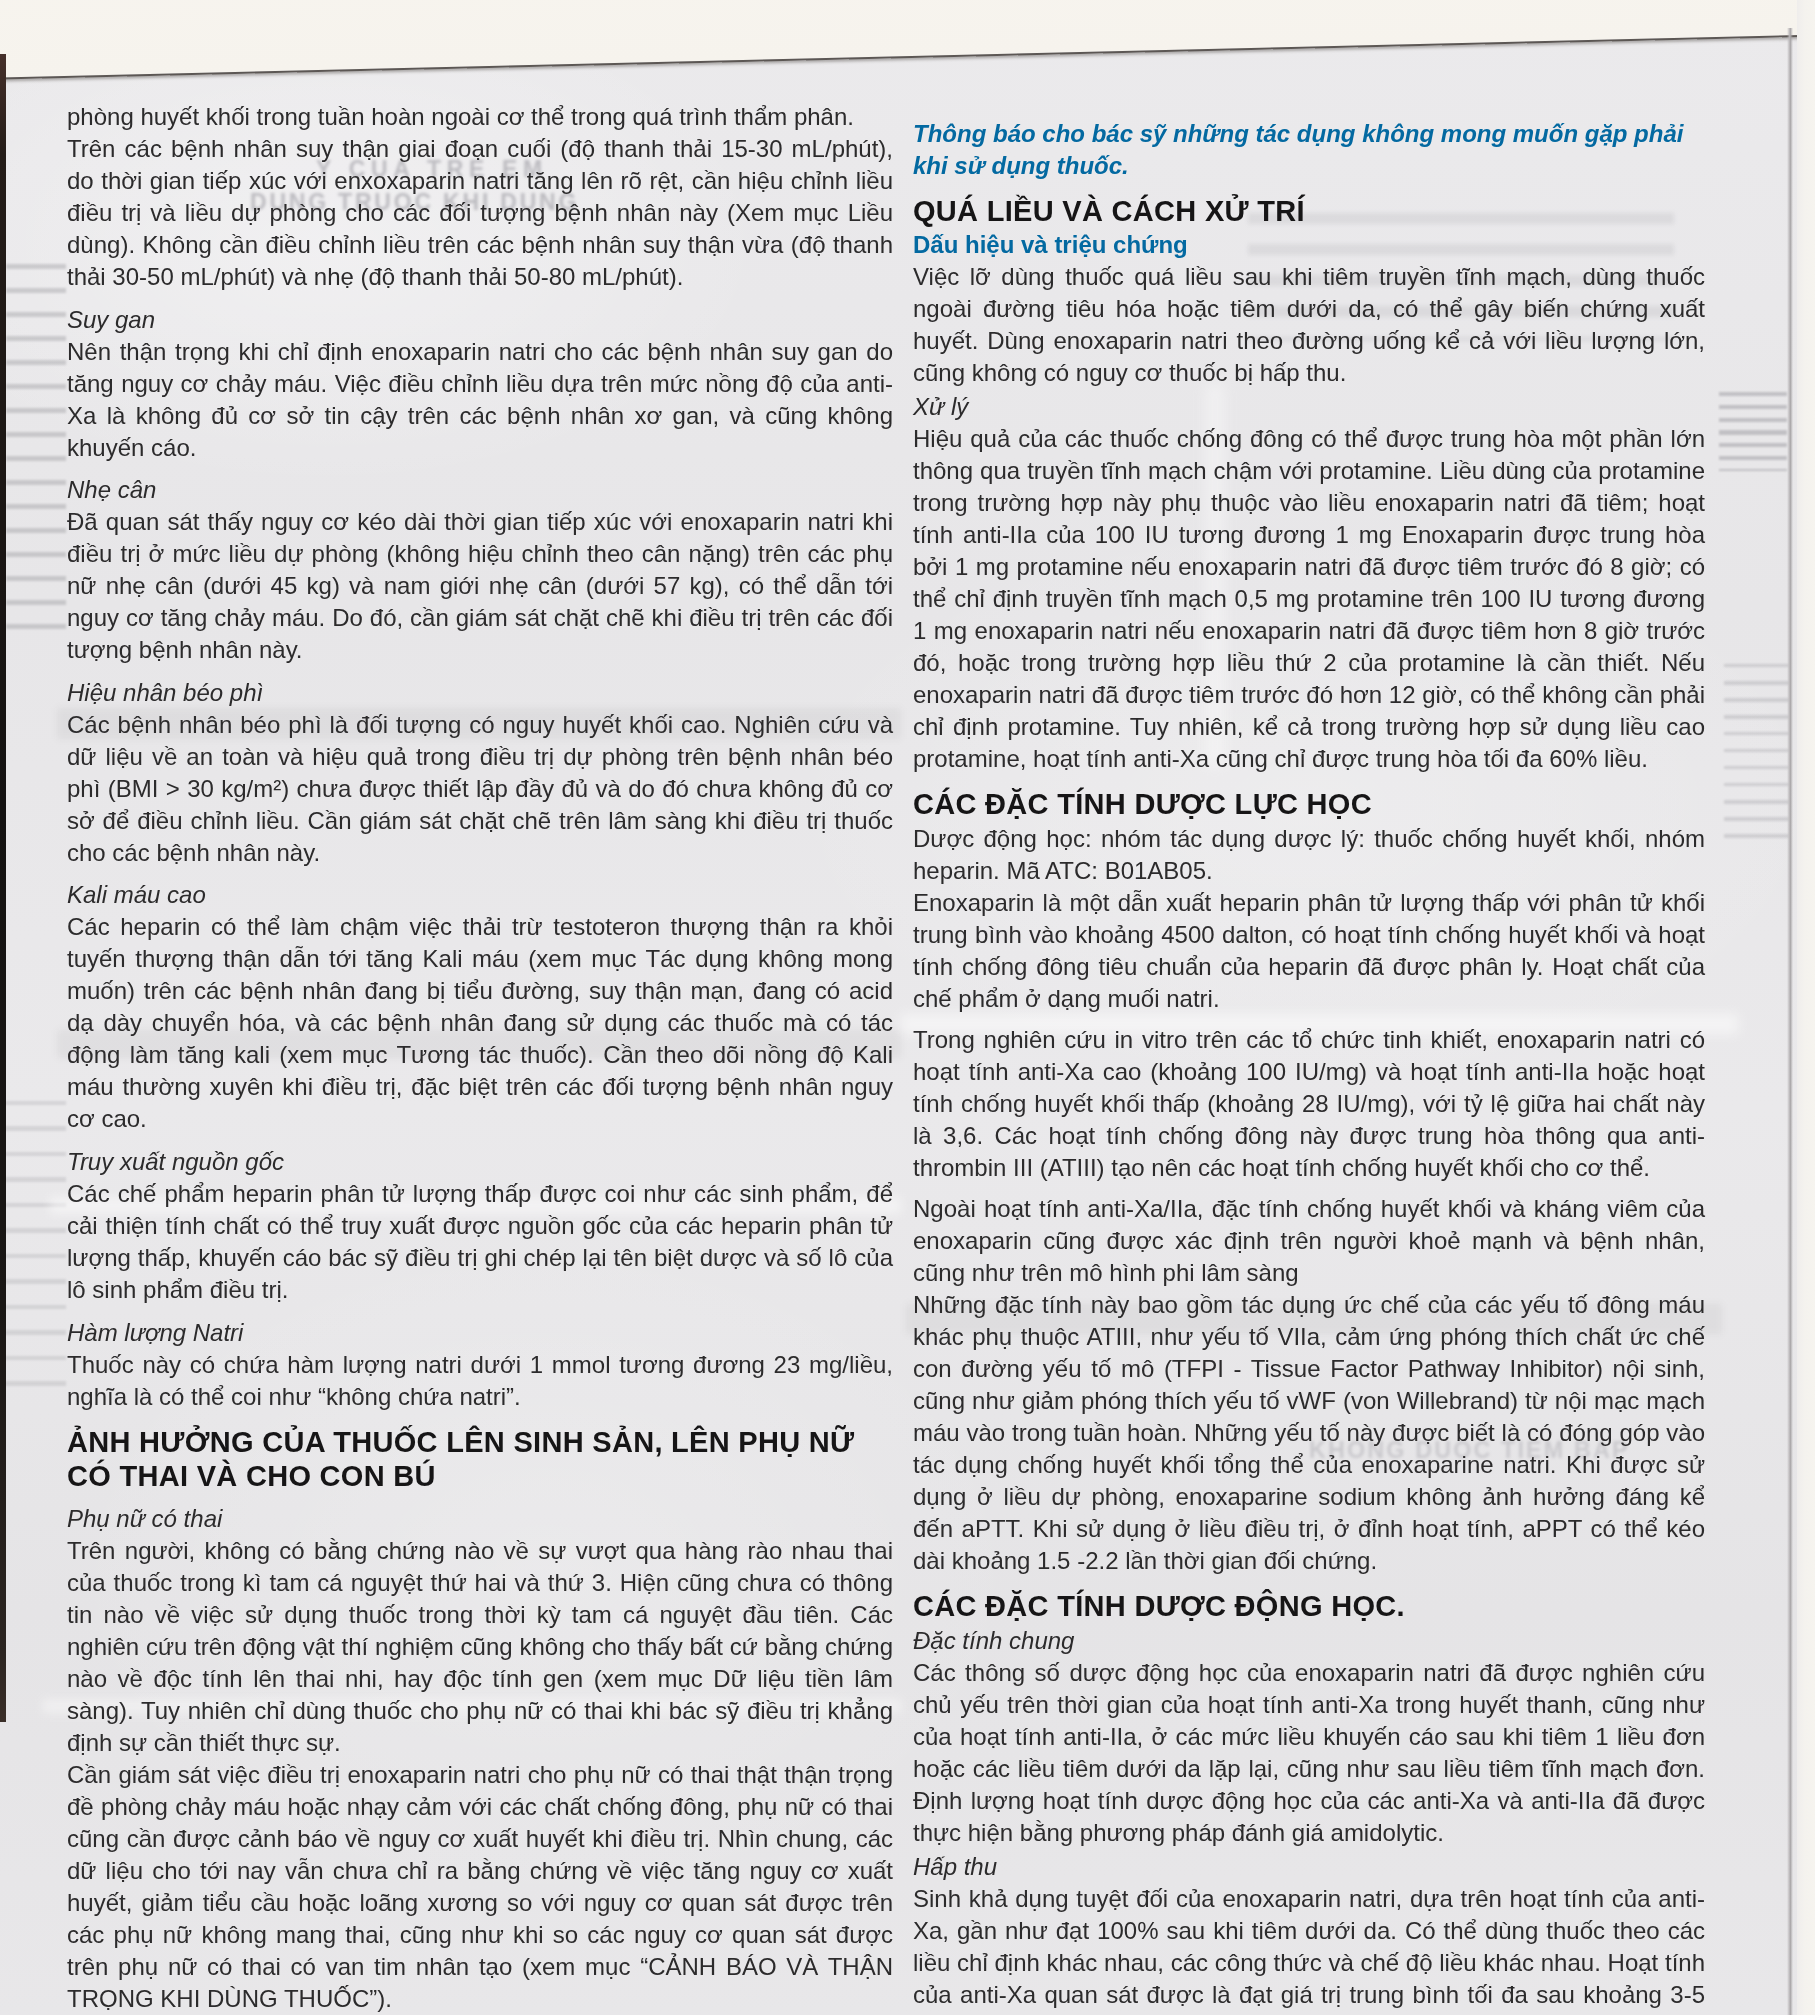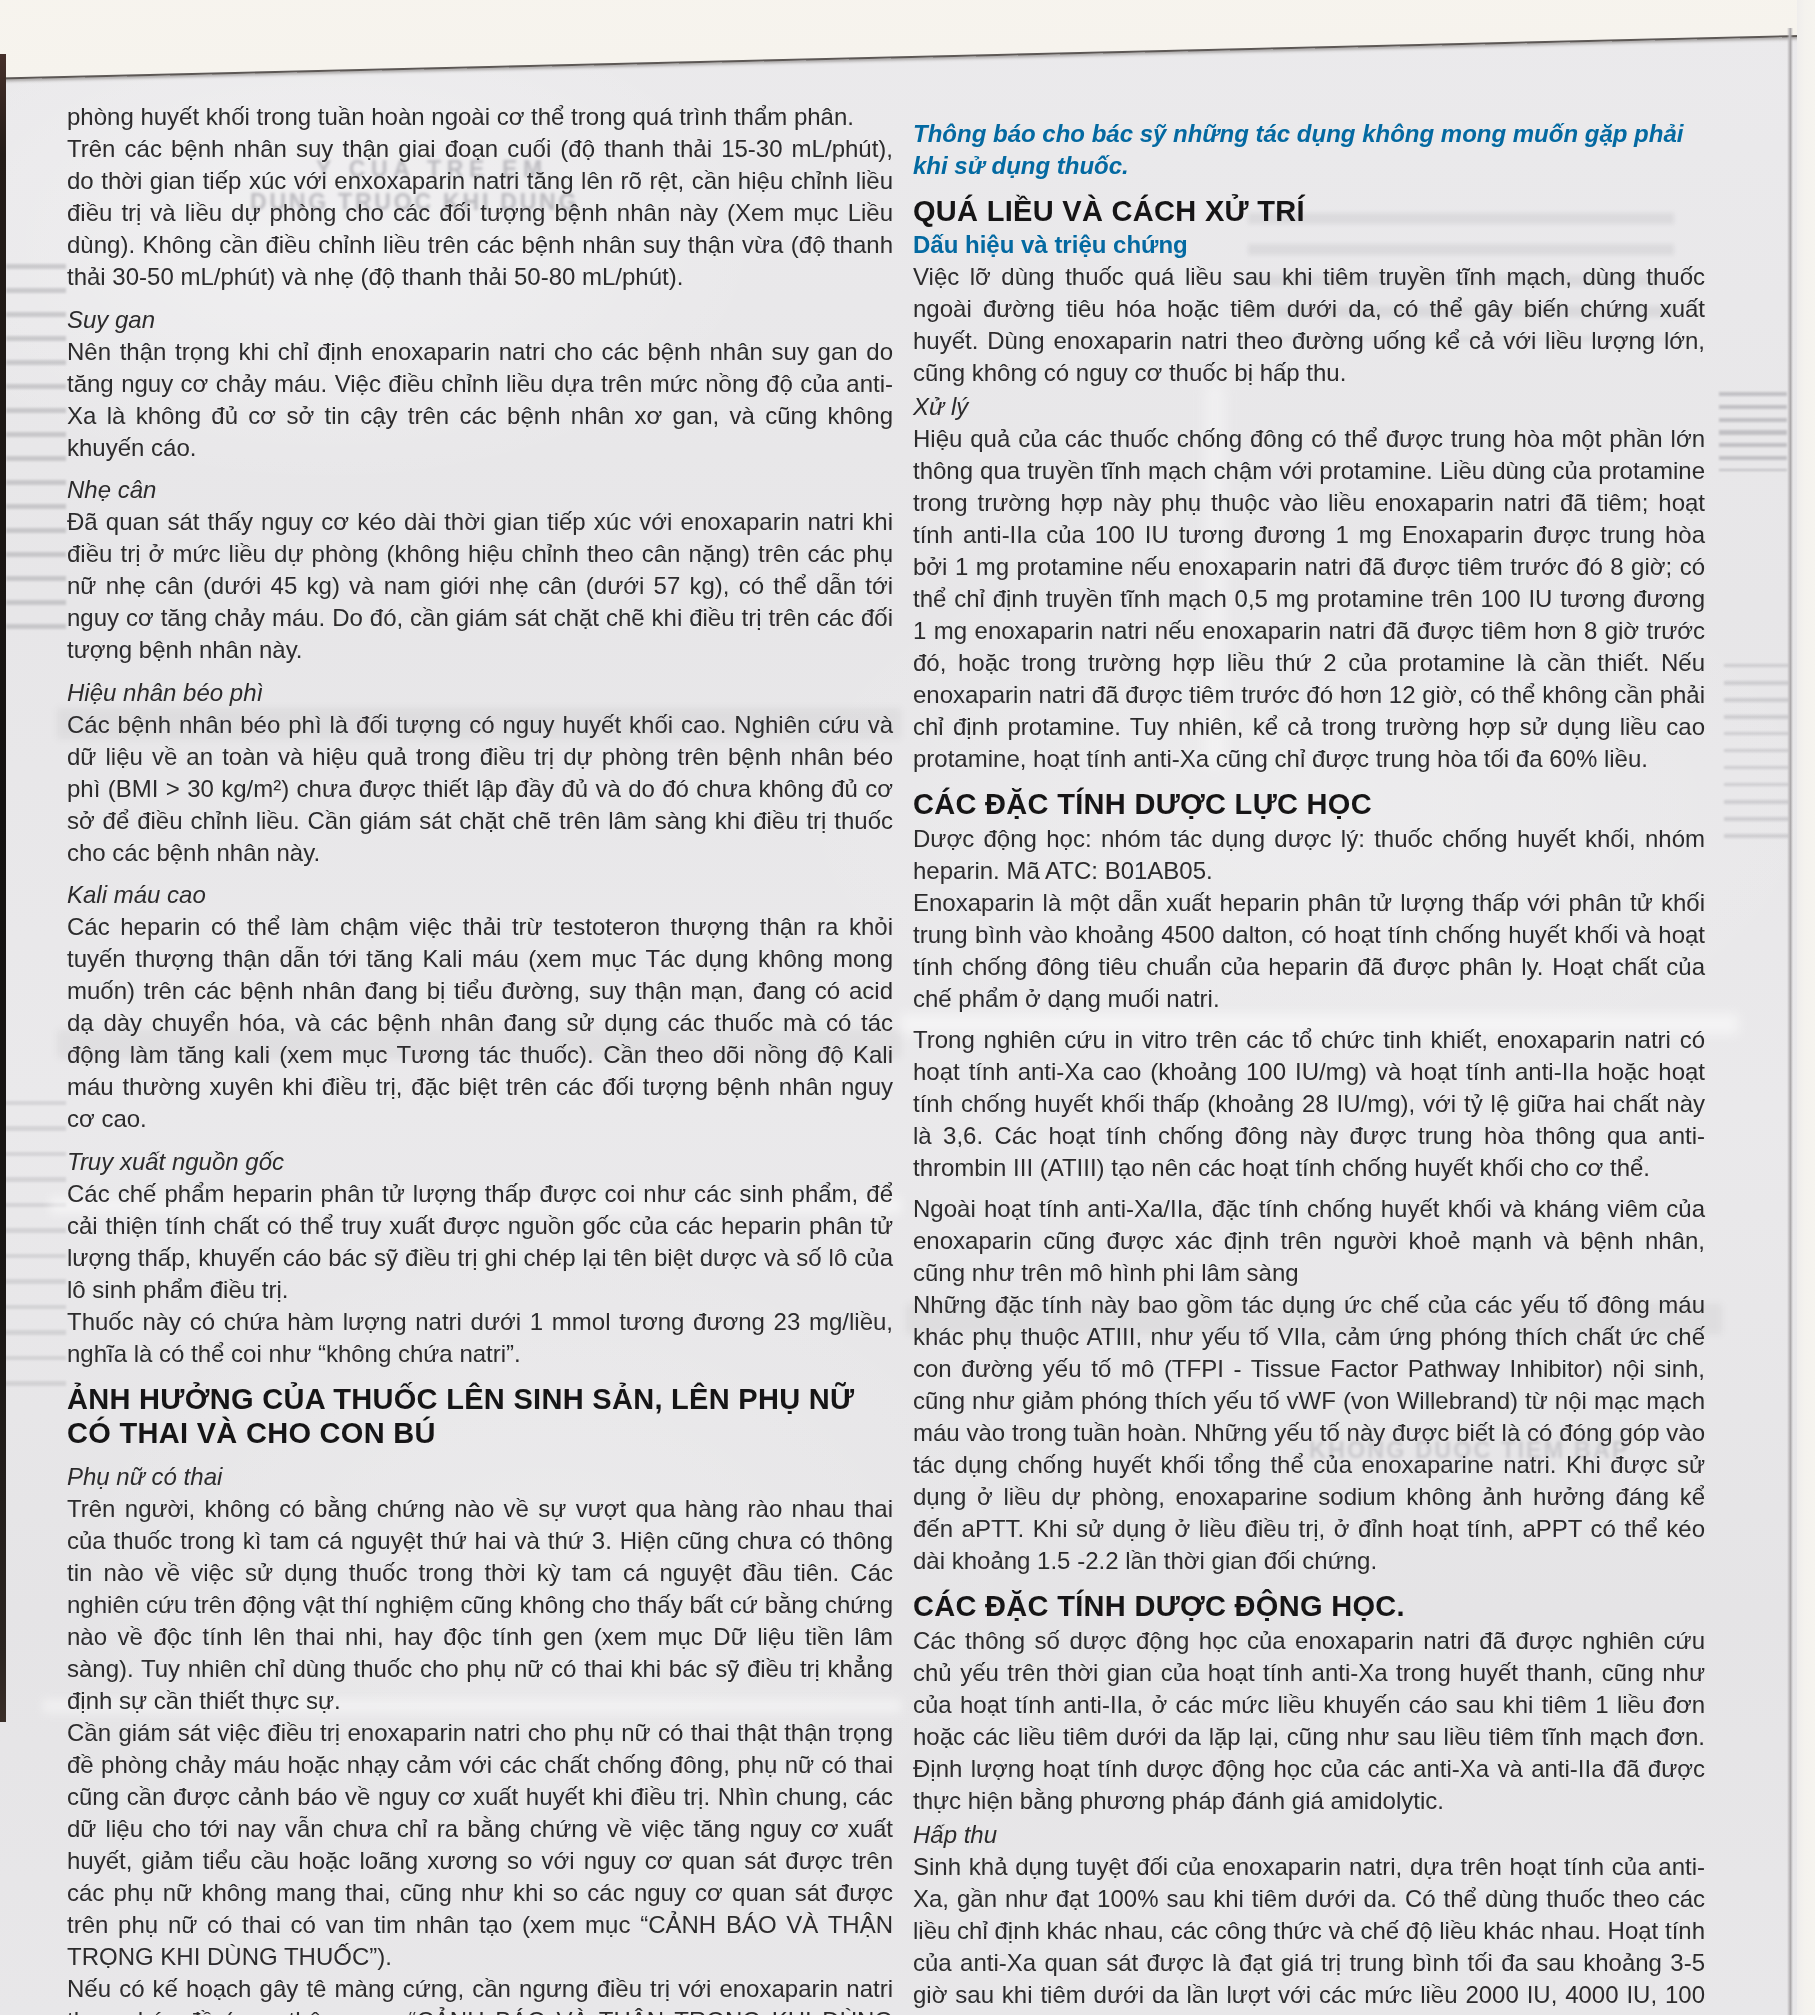--- a/index.html
+++ b/index.html
@@ -140,20 +140,21 @@
       <div class="blk h-italic">Suy gan</div>
       <div class="blk body">Nên thận trọng khi chỉ định enoxaparin natri cho các bệnh nhân suy gan do tăng nguy cơ chảy máu. Việc điều chỉnh liều dựa trên mức nồng độ của anti-Xa là không đủ cơ sở tin cậy trên các bệnh nhân xơ gan, và cũng không khuyến cáo.</div>
       <div class="blk h-italic">Nhẹ cân</div>
       <div class="blk body">Đã quan sát thấy nguy cơ kéo dài thời gian tiếp xúc với enoxaparin natri khi điều trị ở mức liều dự phòng (không hiệu chỉnh theo cân nặng) trên các phụ nữ nhẹ cân (dưới 45 kg) và nam giới nhẹ cân (dưới 57 kg), có thể dẫn tới nguy cơ tăng chảy máu. Do đó, cần giám sát chặt chẽ khi điều trị trên các đối tượng bệnh nhân này.</div>
       <div class="blk h-italic">Hiệu nhân béo phì</div>
       <div class="blk body">Các bệnh nhân béo phì là đối tượng có nguy huyết khối cao. Nghiên cứu và dữ liệu về an toàn và hiệu quả trong điều trị dự phòng trên bệnh nhân béo phì (BMI &gt; 30 kg/m²) chưa được thiết lập đầy đủ và do đó chưa không đủ cơ sở để điều chỉnh liều. Cần giám sát chặt chẽ trên lâm sàng khi điều trị thuốc cho các bệnh nhân này.</div>
       <div class="blk h-italic">Kali máu cao</div>
       <div class="blk body">Các heparin có thể làm chậm việc thải trừ testoteron thượng thận ra khỏi tuyến thượng thận dẫn tới tăng Kali máu (xem mục Tác dụng không mong muốn) trên các bệnh nhân đang bị tiểu đường, suy thận mạn, đang có acid dạ dày chuyển hóa, và các bệnh nhân đang sử dụng các thuốc mà có tác động làm tăng kali (xem mục Tương tác thuốc). Cần theo dõi nồng độ Kali máu thường xuyên khi điều trị, đặc biệt trên các đối tượng bệnh nhân nguy cơ cao.</div>
       <div class="blk h-italic">Truy xuất nguồn gốc</div>
       <div class="blk body">Các chế phẩm heparin phân tử lượng thấp được coi như các sinh phẩm, để cải thiện tính chất có thể truy xuất được nguồn gốc của các heparin phân tử lượng thấp, khuyến cáo bác sỹ điều trị ghi chép lại tên biệt dược và số lô của lô sinh phẩm điều trị.</div>
+      <div class="blk h-italic">Hàm lượng Natri</div>
       <div class="blk body">Thuốc này có chứa hàm lượng natri dưới 1 mmol tương đương 23 mg/liều, nghĩa là có thể coi như “không chứa natri”.</div>
       <div class="blk h-section">ẢNH HƯỞNG CỦA THUỐC LÊN SINH SẢN, LÊN PHỤ NỮ CÓ THAI VÀ CHO CON BÚ</div>
       <div class="blk h-italic">Phụ nữ có thai</div>
       <div class="blk body">Trên người, không có bằng chứng nào về sự vượt qua hàng rào nhau thai của thuốc trong kì tam cá nguyệt thứ hai và thứ 3. Hiện cũng chưa có thông tin nào về việc sử dụng thuốc trong thời kỳ tam cá nguyệt đầu tiên. Các nghiên cứu trên động vật thí nghiệm cũng không cho thấy bất cứ bằng chứng nào về độc tính lên thai nhi, hay độc tính gen (xem mục Dữ liệu tiền lâm sàng). Tuy nhiên chỉ dùng thuốc cho phụ nữ có thai khi bác sỹ điều trị khẳng định sự cần thiết thực sự.</div>
       <div class="blk body">Cần giám sát việc điều trị enoxaparin natri cho phụ nữ có thai thật thận trọng đề phòng chảy máu hoặc nhạy cảm với các chất chống đông, phụ nữ có thai cũng cần được cảnh báo về nguy cơ xuất huyết khi điều trị. Nhìn chung, các dữ liệu cho tới nay vẫn chưa chỉ ra bằng chứng về việc tăng nguy cơ xuất huyết, giảm tiểu cầu hoặc loãng xương so với nguy cơ quan sát được trên các phụ nữ không mang thai, cũng như khi so các nguy cơ quan sát được trên phụ nữ có thai có van tim nhân tạo (xem mục “CẢNH BÁO VÀ THẬN TRỌNG KHI DÙNG THUỐC”).</div>
       <div class="blk body">Nếu có kế hoạch gây tê màng cứng, cần ngưng điều trị với enoxaparin natri theo phác đồ (xem thêm mục “CẢNH BÁO VÀ THẬN TRỌNG KHI DÙNG THUỐC”).</div>
     </div>
   <div class="col col-right">
       <div class="blk lead">Thông báo cho bác sỹ những tác dụng không mong muốn gặp phải khi sử dụng thuốc.</div>
       <div class="blk h-section">QUÁ LIỀU VÀ CÁCH XỬ TRÍ</div>
@@ -161,20 +162,21 @@
       <div class="blk body">Việc lỡ dùng thuốc quá liều sau khi tiêm truyền tĩnh mạch, dùng thuốc ngoài đường tiêu hóa hoặc tiêm dưới da, có thể gây biến chứng xuất huyết. Dùng enoxaparin natri theo đường uống kể cả với liều lượng lớn, cũng không có nguy cơ thuốc bị hấp thu.</div>
       <div class="blk h-italic-tight">Xử lý</div>
       <div class="blk body">Hiệu quả của các thuốc chống đông có thể được trung hòa một phần lớn thông qua truyền tĩnh mạch chậm với protamine. Liều dùng của protamine trong trường hợp này phụ thuộc vào liều enoxaparin natri đã tiêm; hoạt tính anti-IIa của 100 IU tương đương 1 mg Enoxaparin được trung hòa bởi 1 mg protamine nếu enoxaparin natri đã được tiêm trước đó 8 giờ; có thể chỉ định truyền tĩnh mạch 0,5 mg protamine trên 100 IU tương đương 1 mg enoxaparin natri nếu enoxaparin natri đã được tiêm hơn 8 giờ trước đó, hoặc trong trường hợp liều thứ 2 của protamine là cần thiết. Nếu enoxaparin natri đã được tiêm trước đó hơn 12 giờ, có thể không cần phải chỉ định protamine. Tuy nhiên, kể cả trong trường hợp sử dụng liều cao protamine, hoạt tính anti-Xa cũng chỉ được trung hòa tối đa 60% liều.</div>
       <div class="blk h-section">CÁC ĐẶC TÍNH DƯỢC LỰC HỌC</div>
       <div class="blk body">Dược động học: nhóm tác dụng dược lý: thuốc chống huyết khối, nhóm heparin. Mã ATC: B01AB05.</div>
       <div class="blk body">Enoxaparin là một dẫn xuất heparin phân tử lượng thấp với phân tử khối trung bình vào khoảng 4500 dalton, có hoạt tính chống huyết khối và hoạt tính chống đông tiêu chuẩn của heparin đã được phân ly. Hoạt chất của chế phẩm ở dạng muối natri.</div>
       <div class="blk body-gap">Trong nghiên cứu in vitro trên các tổ chức tinh khiết, enoxaparin natri có hoạt tính anti-Xa cao (khoảng 100 IU/mg) và hoạt tính anti-IIa hoặc hoạt tính chống huyết khối thấp (khoảng 28 IU/mg), với tỷ lệ giữa hai chất này là 3,6. Các hoạt tính chống đông này được trung hòa thông qua anti-thrombin III (ATIII) tạo nên các hoạt tính chống huyết khối cho cơ thể.</div>
       <div class="blk body-gap">Ngoài hoạt tính anti-Xa/IIa, đặc tính chống huyết khối và kháng viêm của enoxaparin cũng được xác định trên người khoẻ mạnh và bệnh nhân, cũng như trên mô hình phi lâm sàng</div>
       <div class="blk body">Những đặc tính này bao gồm tác dụng ức chế của các yếu tố đông máu khác phụ thuộc ATIII, như yếu tố VIIa, cảm ứng phóng thích chất ức chế con đường yếu tố mô (TFPI - Tissue Factor Pathway Inhibitor) nội sinh, cũng như giảm phóng thích yếu tố vWF (von Willebrand) từ nội mạc mạch máu vào trong tuần hoàn. Những yếu tố này được biết là có đóng góp vào tác dụng chống huyết khối tổng thể của enoxaparine natri. Khi được sử dụng ở liều dự phòng, enoxaparine sodium không ảnh hưởng đáng kể đến aPTT. Khi sử dụng ở liều điều trị, ở đỉnh hoạt tính, aPPT có thể kéo dài khoảng 1.5 -2.2 lần thời gian đối chứng.</div>
       <div class="blk h-section">CÁC ĐẶC TÍNH DƯỢC ĐỘNG HỌC.</div>
+      <div class="blk h-italic-tight">Đặc tính chung</div>
       <div class="blk body">Các thông số dược động học của enoxaparin natri đã được nghiên cứu chủ yếu trên thời gian của hoạt tính anti-Xa trong huyết thanh, cũng như của hoạt tính anti-IIa, ở các mức liều khuyến cáo sau khi tiêm 1 liều đơn hoặc các liều tiêm dưới da lặp lại, cũng như sau liều tiêm tĩnh mạch đơn. Định lượng hoạt tính dược động học của các anti-Xa và anti-IIa đã được thực hiện bằng phương pháp đánh giá amidolytic.</div>
       <div class="blk h-italic-tight">Hấp thu</div>
       <div class="blk body">Sinh khả dụng tuyệt đối của enoxaparin natri, dựa trên hoạt tính của anti-Xa, gần như đạt 100% sau khi tiêm dưới da. Có thể dùng thuốc theo các liều chỉ định khác nhau, các công thức và chế độ liều khác nhau. Hoạt tính của anti-Xa quan sát được là đạt giá trị trung bình tối đa sau khoảng 3-5 giờ sau khi tiêm dưới da lần lượt với các mức liều 2000 IU, 4000 IU, 100 IU/kg và 150 IU/kg (tương đương 20 mg, 40 mg, 1 mg/kg và 1,5 mg/kg).</div>
     </div>
 
   <div class="top-strip"></div>
   <div class="left-bar"></div>
   <div class="right-fold"></div>
   <div class="right-strip"></div>
 </div>

